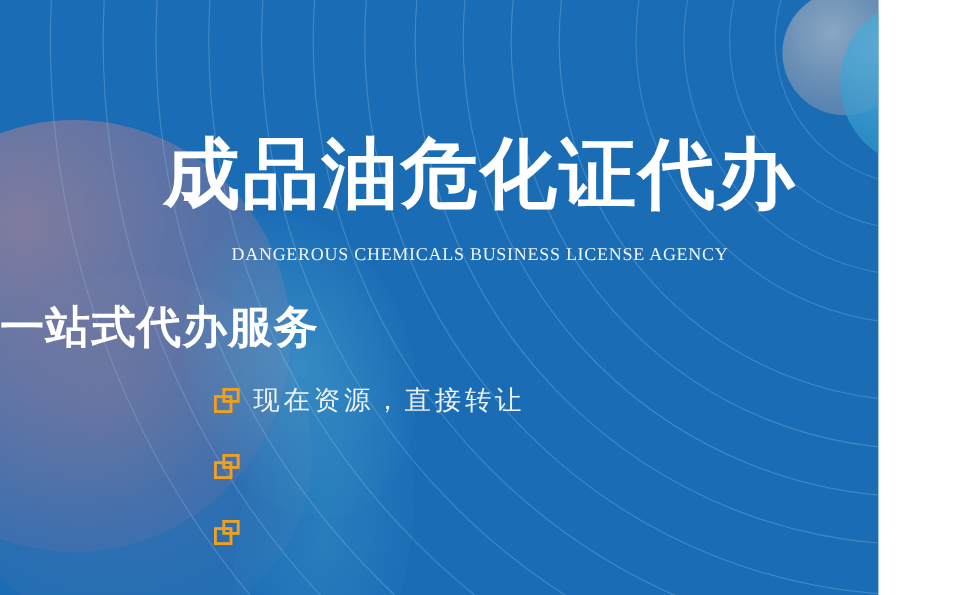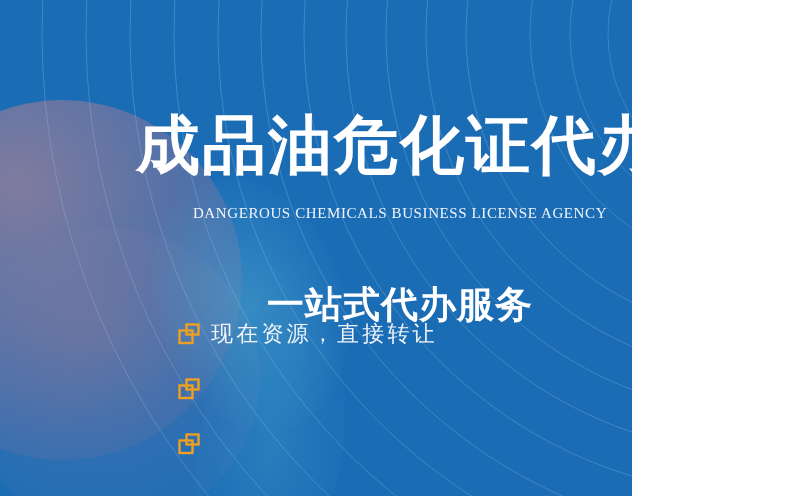--- a/index.html
+++ b/index.html
@@ -1,20 +1,20 @@
 <!DOCTYPE html>
 <html><head>
 <meta charset="utf-8">
 <style>
   html,body{margin:0;padding:0;background:#fff;}
   body{font-family:"Liberation Sans","DejaVu Sans",sans-serif;}
 
   .banner{
     position:relative;
-    width:632px;height:496px;
+    width:732px;height:496px;
     overflow:hidden;
     background:#1a6cb5;
   }
 
   
   .bg-layer{position:absolute;inset:0;overflow:hidden;}
 
   .circle-left{
     position:absolute;
     left:-118px;top:100px;
@@ -91,28 +91,27 @@
     font-family:"Liberation Serif","DejaVu Serif",serif;
     font-size:15px;
     font-weight:400;
     letter-spacing:.6px;
     white-space:nowrap;
   }
 
   .sub-cn{
     position:absolute;
     left:0;right:0;top:248px;
-    text-align:center;
+    text-align:left;
     color:#ffffff;
     font-family:"Liberation Sans","DejaVu Sans",sans-serif;
     font-weight:700;
     font-size:37px;
     letter-spacing:1px;
     white-space:nowrap;
-    margin-top:32px;
   }
 
   .bullets{
     position:absolute;
     left:178px;top:318px;
     display:flex;flex-direction:column;
     gap:23px;
   }
   .bullet-row{
     display:flex;align-items:center;

